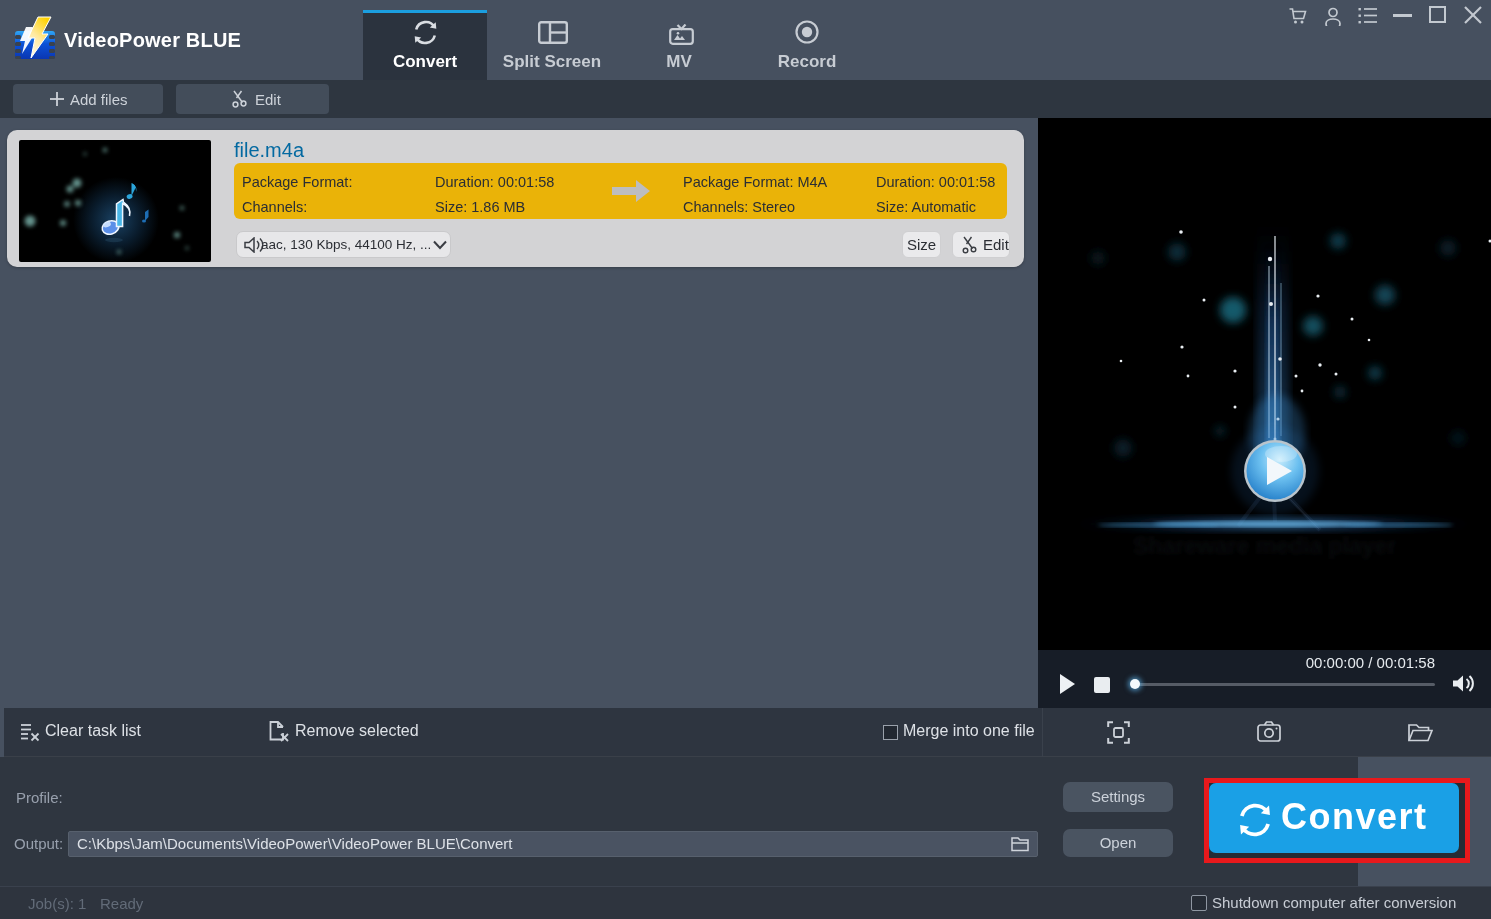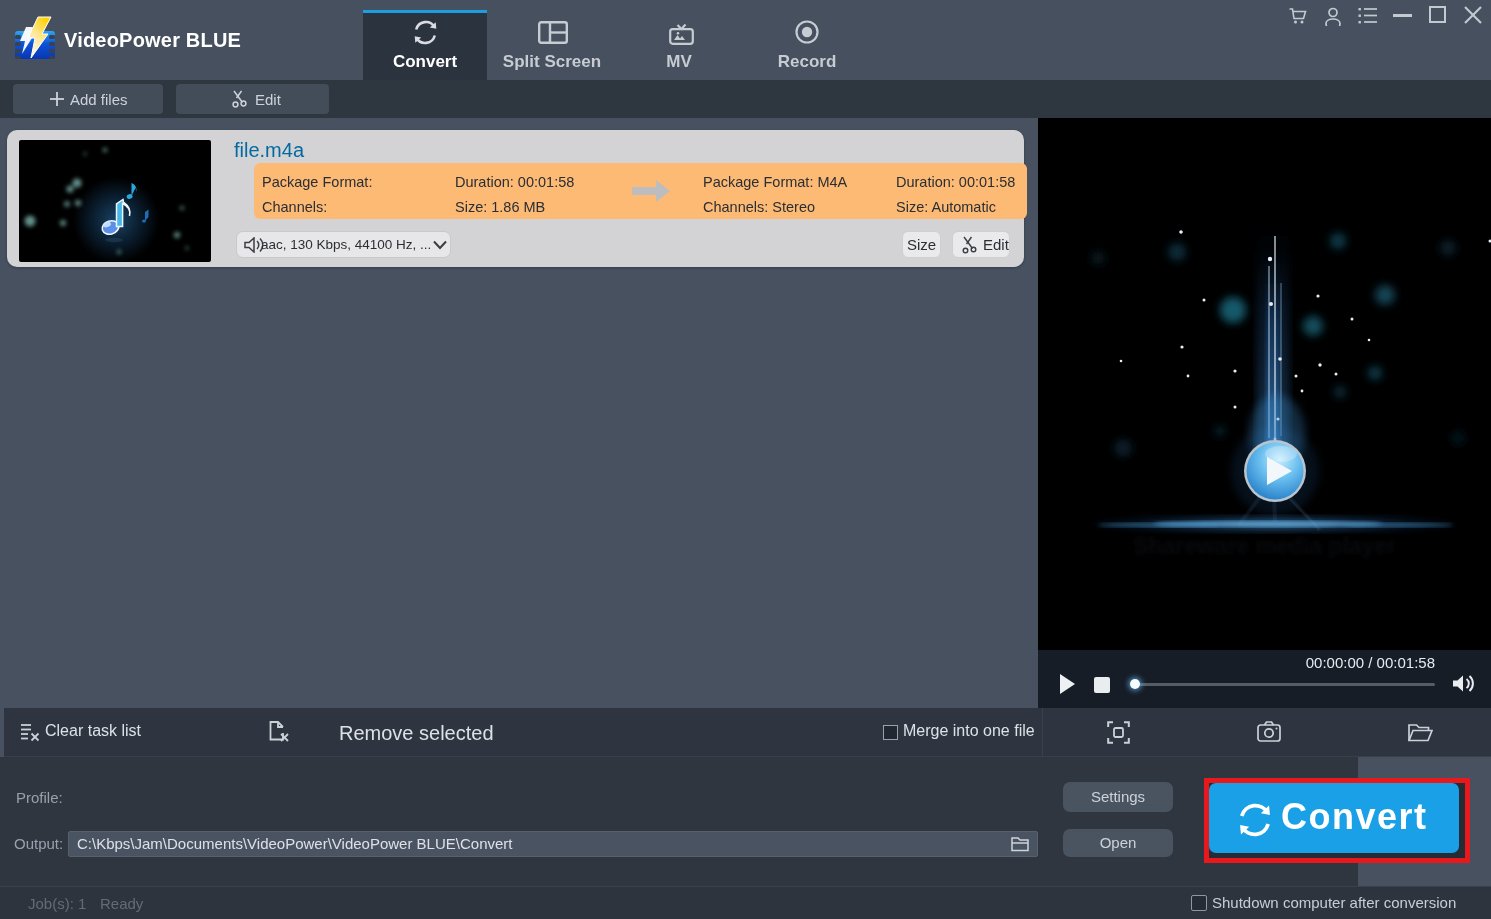--- a/index.html
+++ b/index.html
@@ -172,21 +172,21 @@
       <path d="M112.5 56 L112.5 43 L116 45.5 L116 49 Z" fill="#2ba5db"></path>
       <path d="M112.5 43 C114.5 46 117.5 47.5 117 52 C118.5 48 116 44.5 112.5 43 Z" fill="#2ba5db"></path>
       <ellipse cx="110.6" cy="56.5" rx="3" ry="2.3" transform="rotate(-15 110.6 56.5)" fill="#2ba5db"></ellipse>
       <path d="M126 81 L126 72 L129.5 69.5 L129.5 77 Z" fill="#1d6db3"></path>
       <ellipse cx="125" cy="81" rx="2" ry="1.5" fill="#1d6db3"></ellipse>
       <ellipse cx="95" cy="100" rx="9" ry="2.2" fill="#3a6a8a" opacity="0.25"></ellipse>
     </g>
   </svg>
   <div class="abs" style="left:227px;top:9px;font-size:20px;color:#0369a1;">file.m4a</div>
 
-  <div class="abs" style="left:227px;top:33px;width:773px;height:56px;background:#fdba74;border-radius:6px;font-size:14.5px;color:#2b2e34;white-space:nowrap;margin-left:20px;">
+  <div class="abs" style="left:227px;top:33px;width:773px;height:56px;background:#eab308;border-radius:6px;font-size:14.5px;color:#2b2e34;white-space:nowrap;">
     <span class="abs" style="left:8px;top:11px;">Package Format:</span>
     <span class="abs" style="left:201px;top:11px;">Duration: 00:01:58</span>
     <span class="abs" style="left:449px;top:11px;">Package Format: M4A</span>
     <span class="abs" style="left:642px;top:11px;">Duration: 00:01:58</span>
     <span class="abs" style="left:8px;top:36px;">Channels:</span>
     <span class="abs" style="left:201px;top:36px;">Size: 1.86 MB</span>
     <span class="abs" style="left:449px;top:36px;">Channels: Stereo</span>
     <span class="abs" style="left:642px;top:36px;">Size: Automatic</span>
     <svg class="abs" style="left:376px;top:15px;" width="42" height="26" viewBox="0 0 42 26">
       <path d="M2 9 L26 9 L26 2 L40 13 L26 24 L26 17 L2 17 Z" fill="#bdbdbf"></path>
@@ -343,21 +343,21 @@
   </svg>
   <div class="abs" style="left:41px;top:14px;font-size:16px;color:#dde1e6;">Clear task list</div>
   <svg class="abs" style="left:265px;top:13px;" width="21" height="22" viewBox="0 0 21 22">
     <g stroke="#ccd1d8" stroke-width="1.8" fill="none">
       <path d="M14 6 L9 1 H1.5 V18.5 H14 V12"></path>
       <path d="M9 1 V6 H14"></path>
       <line x1="12" y1="13" x2="19" y2="20"></line>
         <line x1="19" y1="13" x2="12" y2="20"></line>
     </g>
   </svg>
-  <div class="abs" style="left:291px;top:14px;font-size:20px;color:#dde1e6;margin-left:44px;">Remove selected</div>
+  <div class="abs" style="left:291px;top:14px;font-size:16px;color:#dde1e6;">Remove selected</div>
   <div class="abs" style="left:879px;top:17px;width:15px;height:15px;background:#222831;border:1.5px solid #9aa1ab;"></div>
   <div class="abs" style="left:899px;top:14px;font-size:16px;color:#dde1e6;">Merge into one file</div>
   <div class="abs" style="left:1038px;top:0;width:1px;height:49px;background:#3a414c;"></div>
 
   <svg class="abs" style="left:1103px;top:13px;" width="23" height="23" viewBox="0 0 23 23">
     <g stroke="#ccd1d8" stroke-width="2" fill="none">
       <path d="M1.2 6 V1.2 H6"></path>
         <path d="M17 1.2 H21.8 V6"></path>
         <path d="M21.8 17 V21.8 H17"></path>
         <path d="M6 21.8 H1.2 V17"></path>

